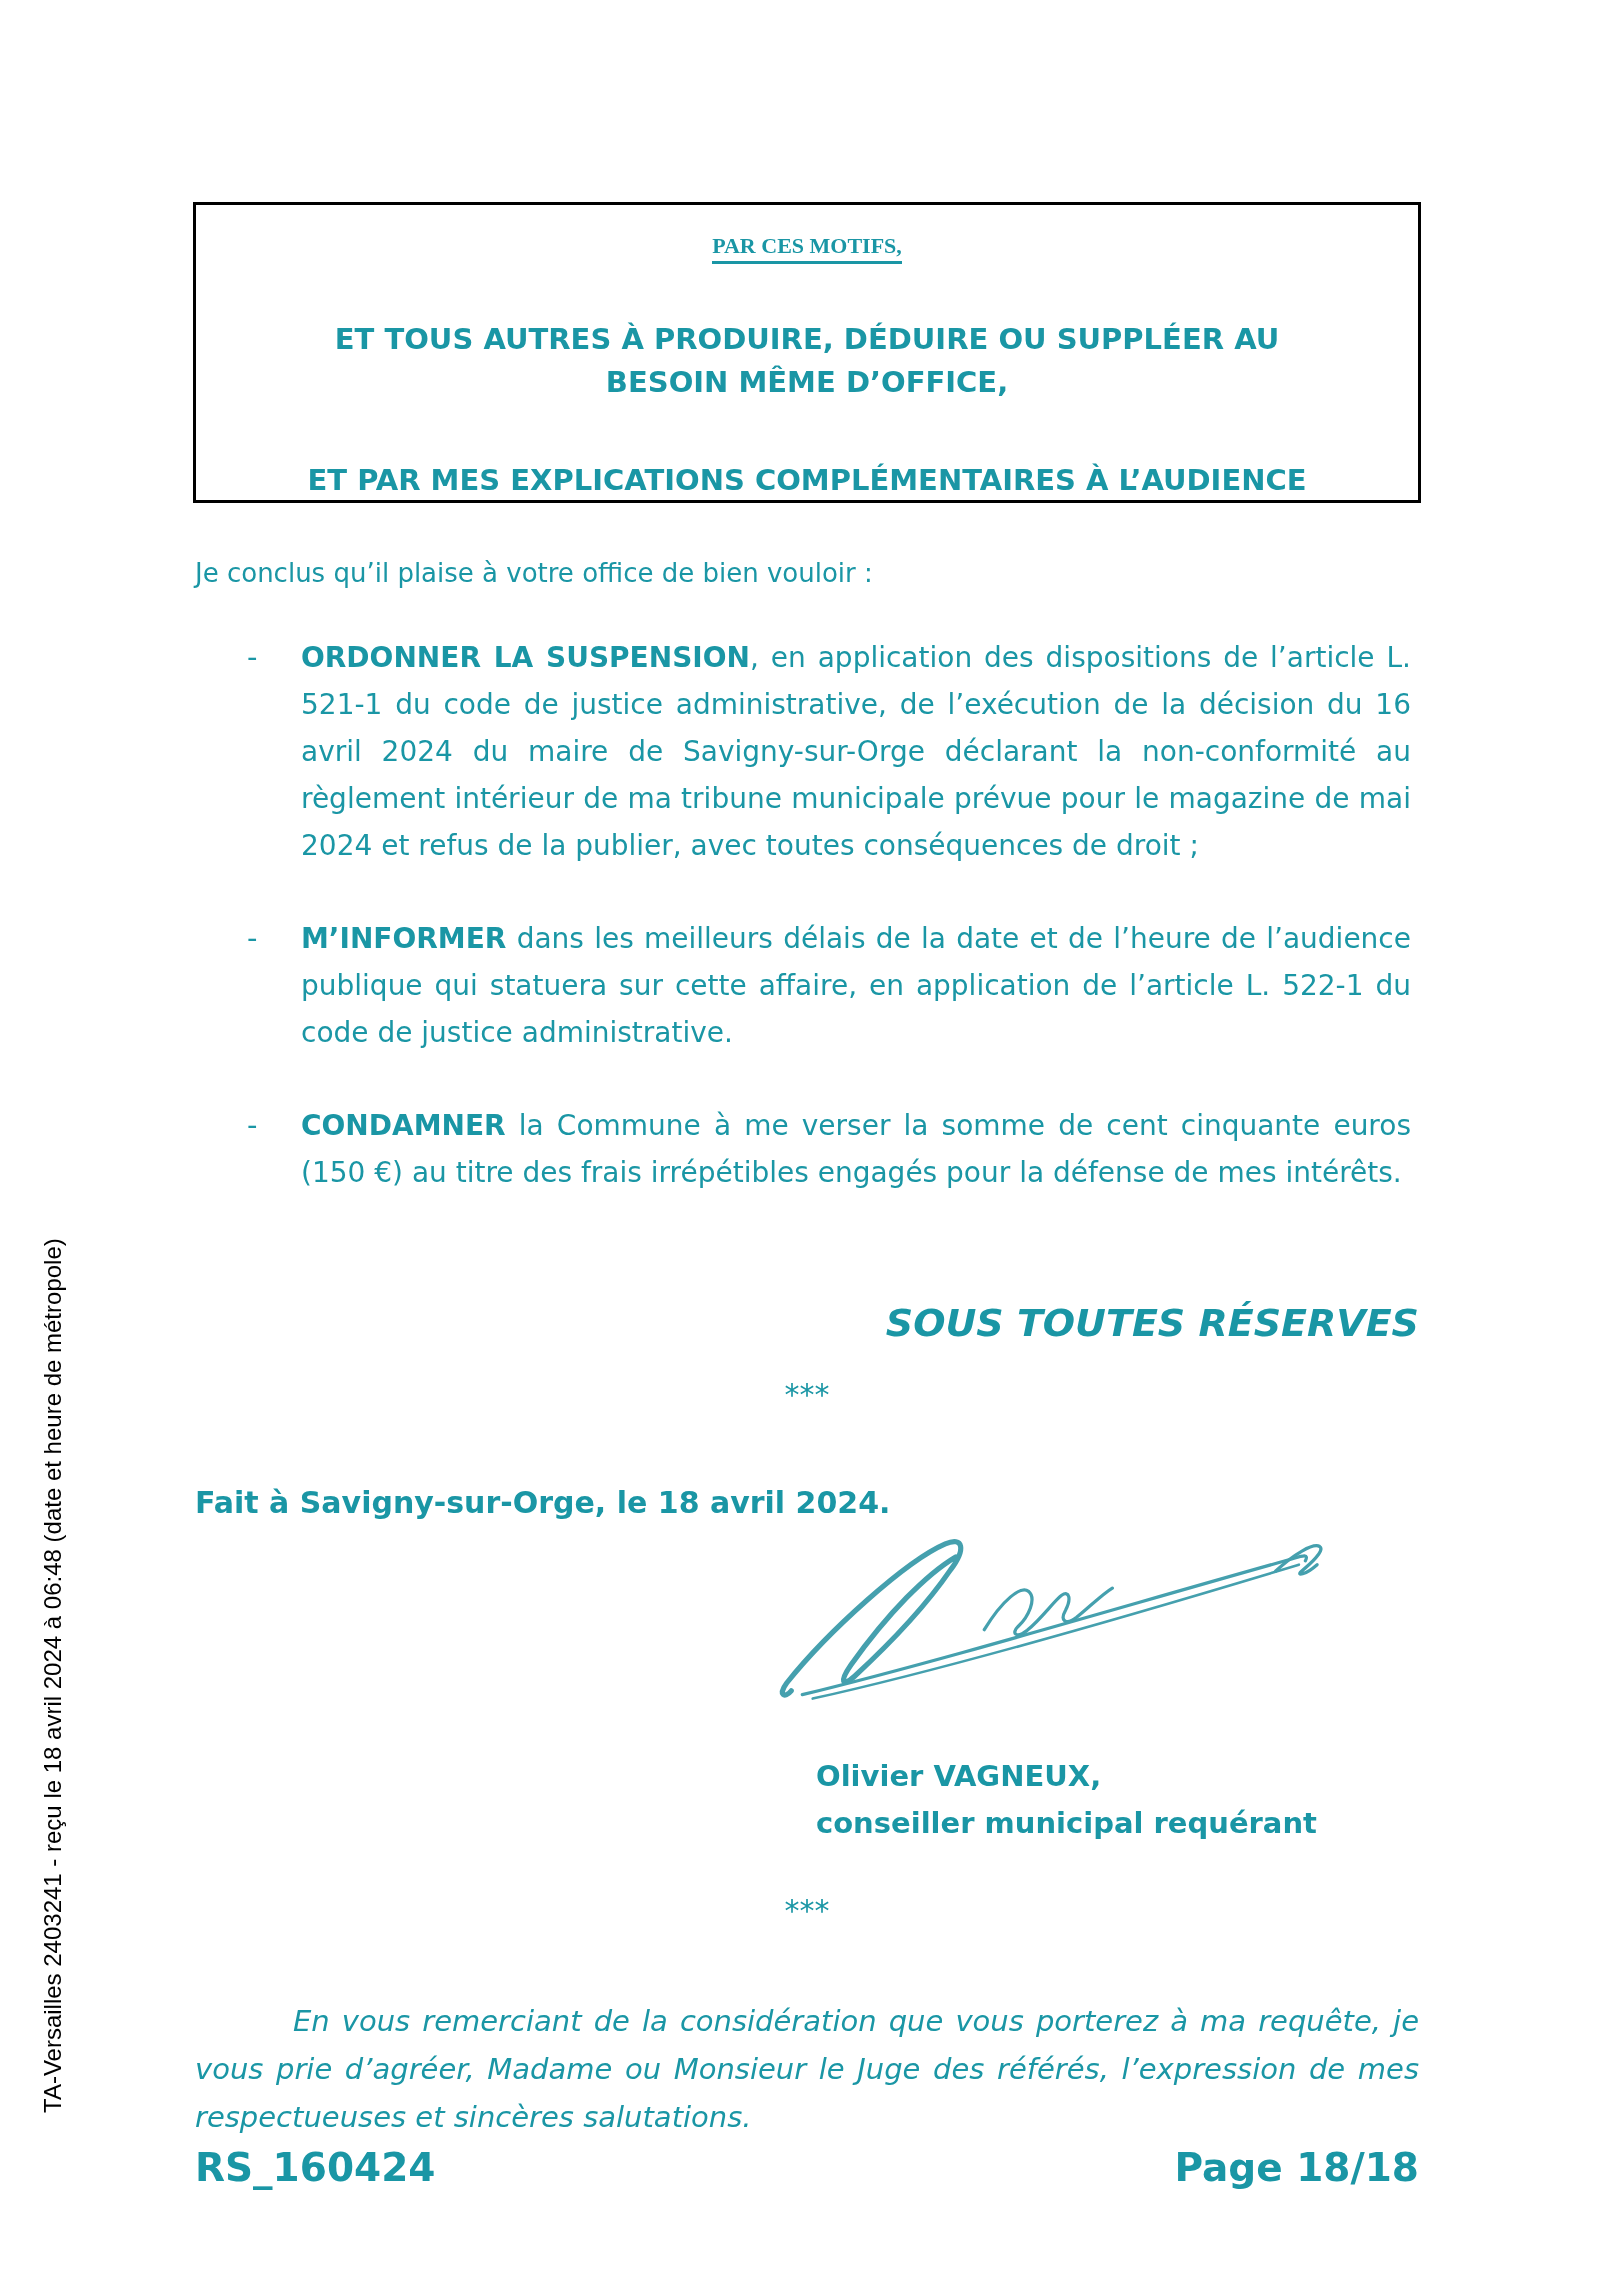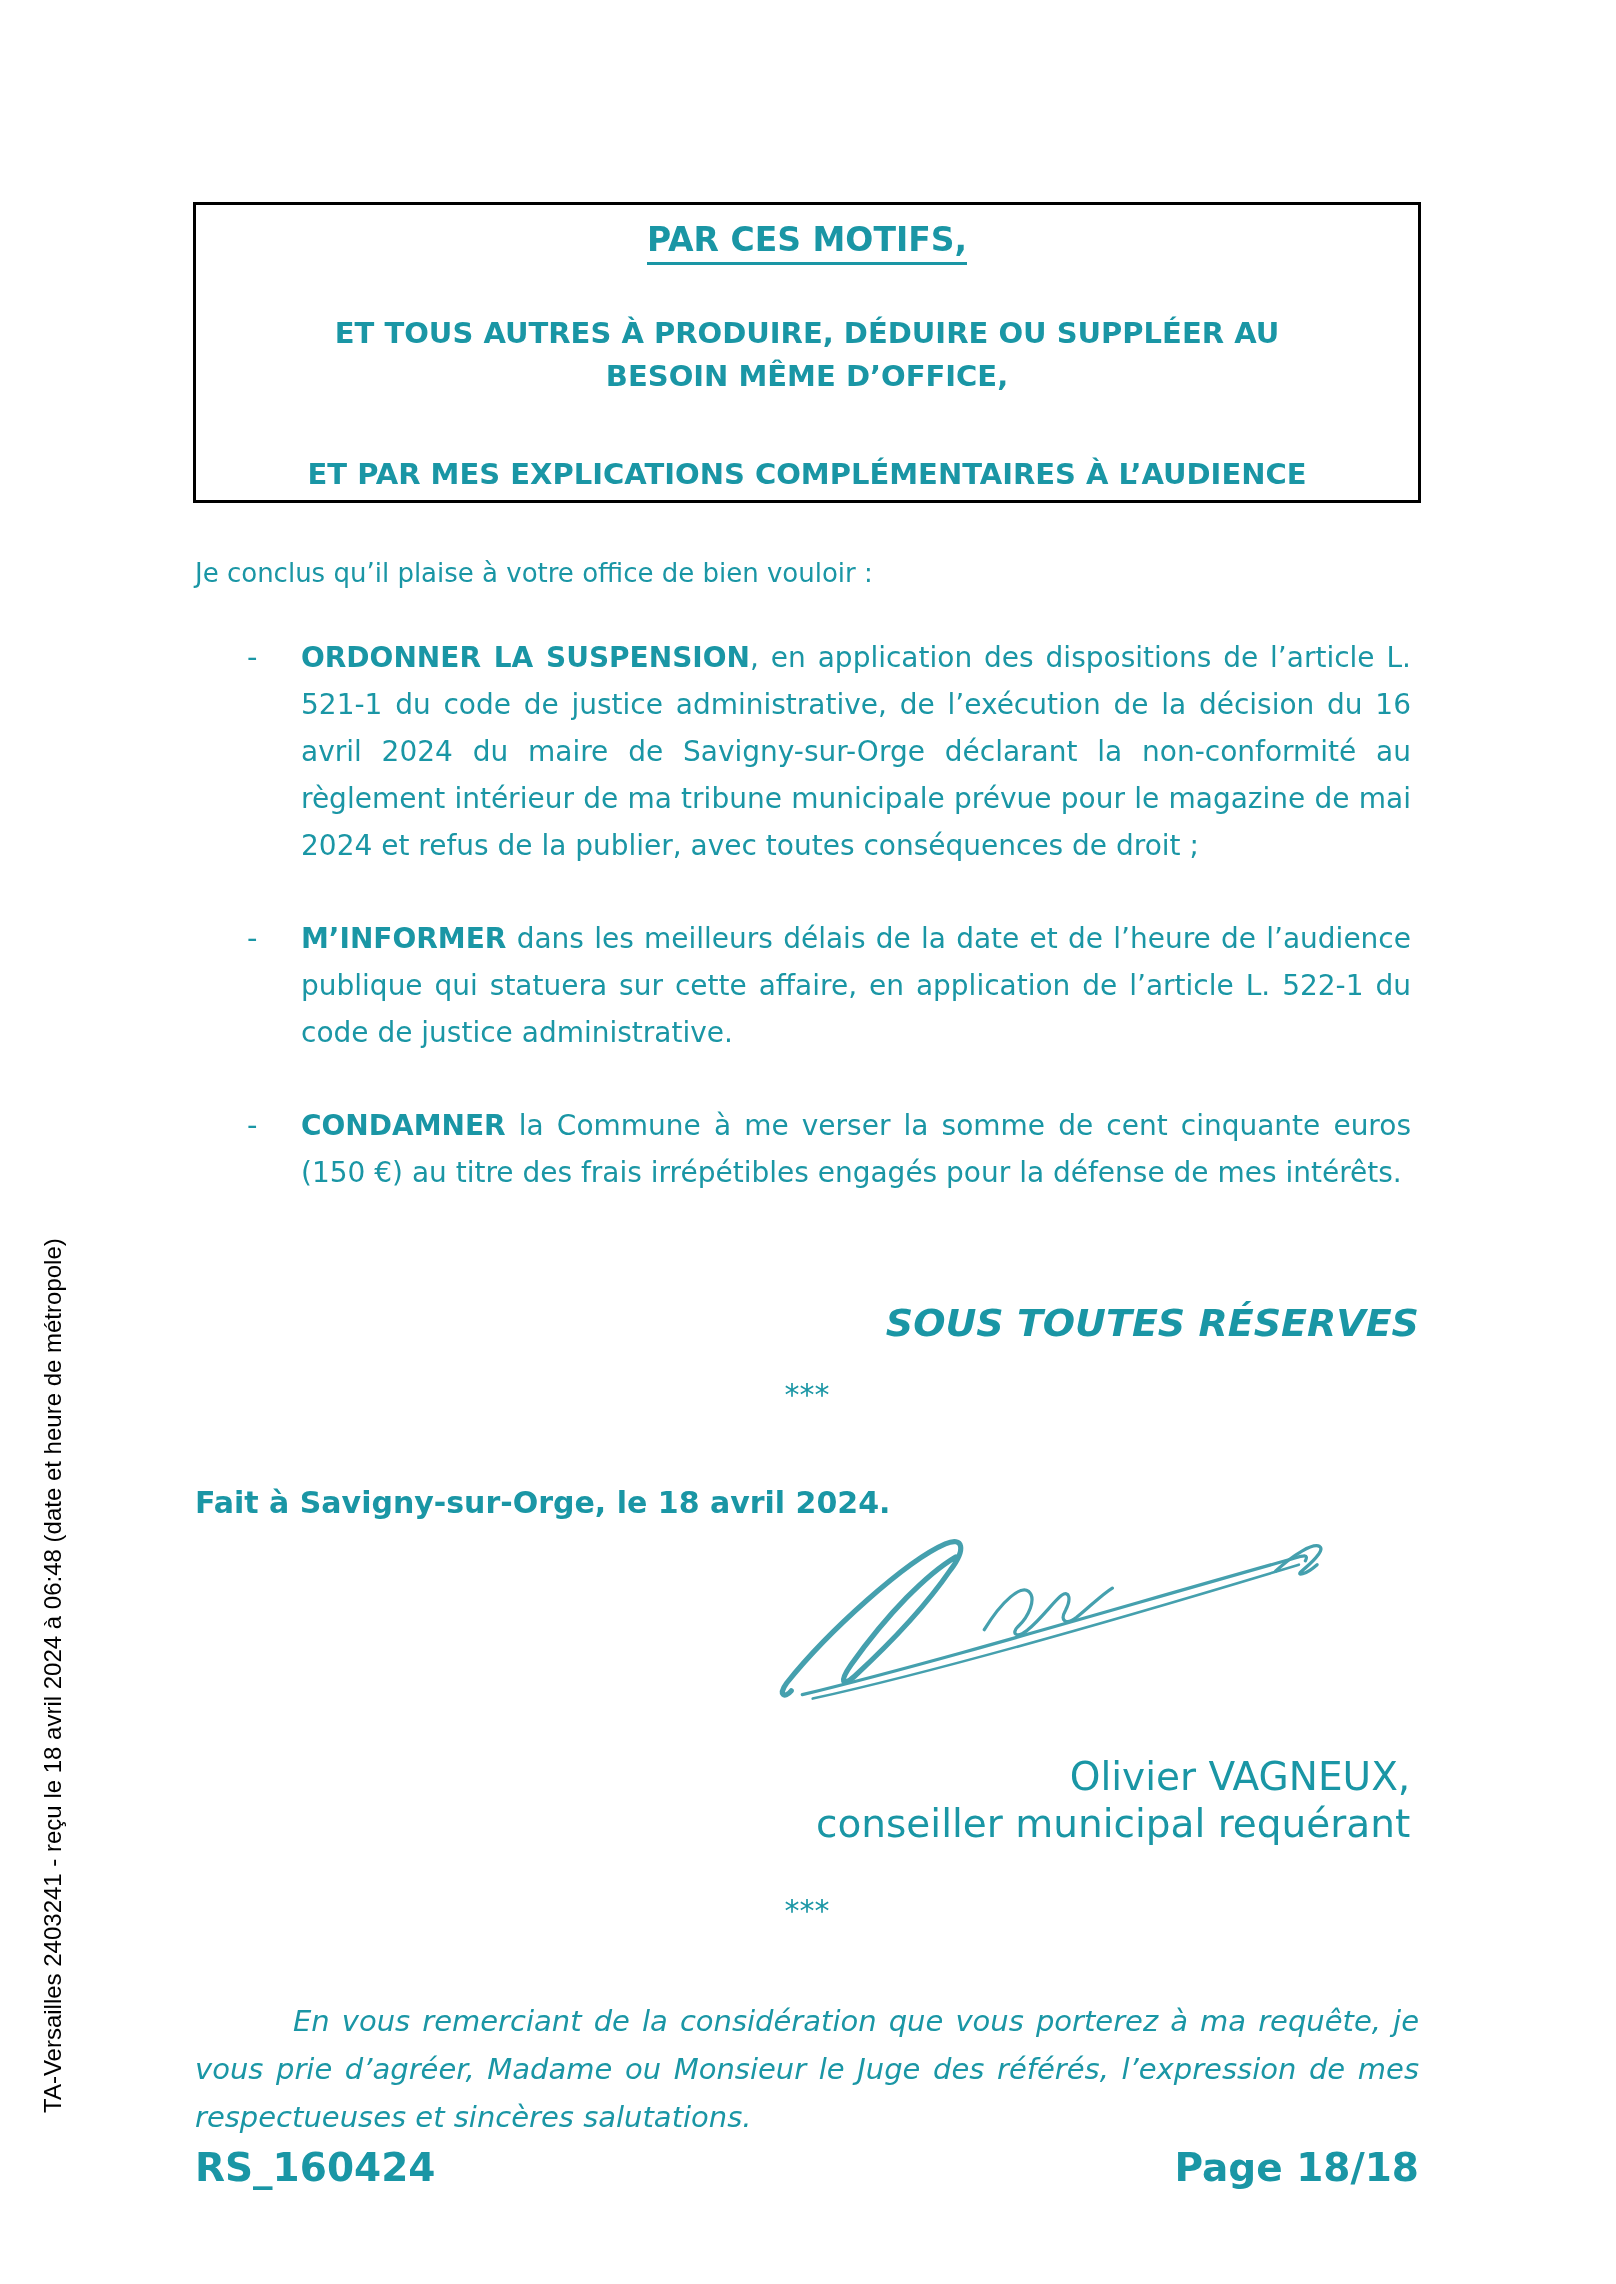--- a/index.html
+++ b/index.html
@@ -29,21 +29,21 @@
   .motifs-box{
     position:absolute;
     left:193px; top:202px;
     width:1228px; height:301px;
     box-sizing:border-box;
     border:3.9px solid #000000;
     padding:13px 26px 0 26px;
     text-align:center;
   }
   .box-title{
-    font-size:33px; font-weight:bold; line-height:42px; margin-top:1px;
+    font-size:22px; font-weight:bold; line-height:42px; margin-top:7px;font-family:Liberation Serif, serif;
   }
   .box-title .u{
     border-bottom:3.3px solid #1a96a5;
     padding-bottom:2.6px;
   }
   .box-para{ font-size:29px; font-weight:bold; line-height:43px; }
   .box-para.second{ margin-top:51px; }
   .box-para.third{ margin-top:55px; }
 
   .content{ position:absolute; left:195px; width:1224px; }
@@ -69,21 +69,21 @@
   }
   .stars{ text-align:center; font-size:30px; line-height:39px; }
   .stars-1{ top:1375px; }
   .stars-2{ top:1891px; }
   .fait{ top:1458px; font-size:30px; font-weight:bold; line-height:43px;margin-top:23px; }
 
   .signature{ position:absolute; left:755px; top:1527px; }
 
   .signatory{
     position:absolute; left:816px; top:1753px;
-    font-size:39px; font-weight:normal; line-height:47px;text-align:right;
+    font-size:29px; font-weight:bold; line-height:47px;
   }
 
   .closing{
     top:1997px; font-size:29px; font-style:italic; line-height:48px;
     text-align:justify; text-indent:98px;
   }
 
   .footer-row{
     top:2149px; display:flex; justify-content:space-between;
     font-size:39px; font-weight:bold; line-height:38px;

